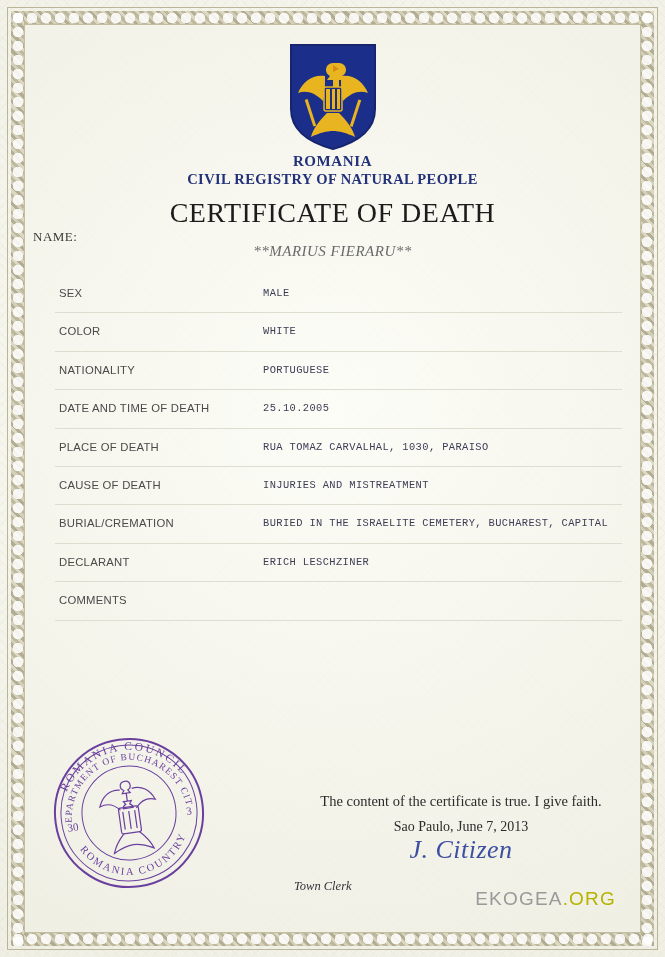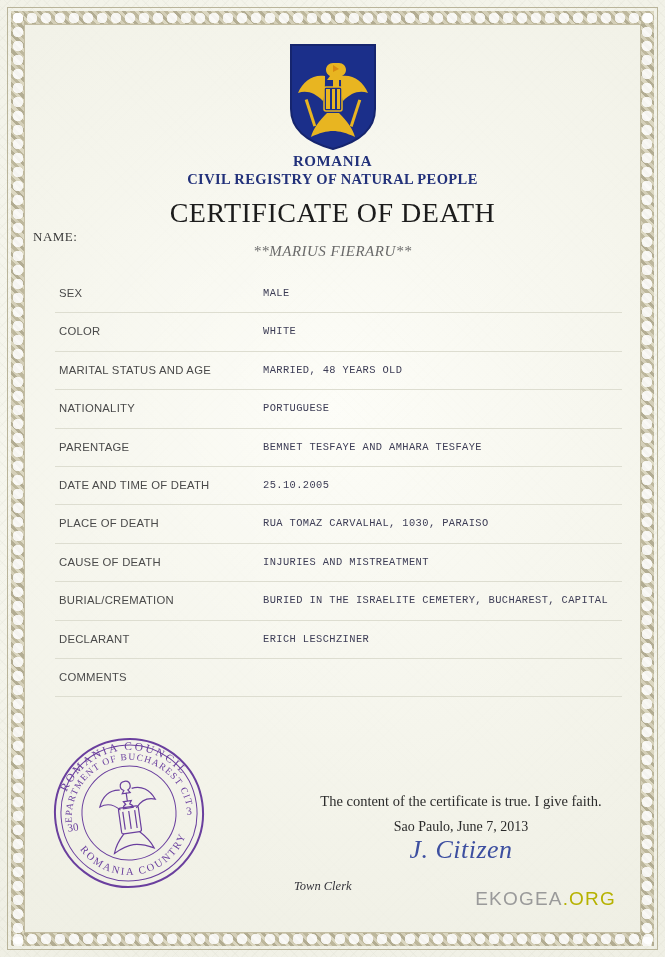--- a/index.html
+++ b/index.html
@@ -203,30 +203,22 @@
     <div class="fields">
       <div class="field-row">
         <span class="field-label">SEX</span>
         <span class="field-value">MALE</span>
       </div>
       <div class="field-row">
         <span class="field-label">COLOR</span>
         <span class="field-value">WHITE</span>
       </div>
       <div class="field-row">
-        <span class="field-label">MARITAL STATUS AND AGE</span>
-        <span class="field-value">MARRIED, 48 YEARS OLD</span>
-      </div>
-      <div class="field-row">
         <span class="field-label">NATIONALITY</span>
         <span class="field-value">PORTUGUESE</span>
-      </div>
-      <div class="field-row">
-        <span class="field-label">PARENTAGE</span>
-        <span class="field-value">BEMNET TESFAYE AND AMHARA TESFAYE</span>
       </div>
       <div class="field-row">
         <span class="field-label">DATE AND TIME OF DEATH</span>
         <span class="field-value">25.10.2005</span>
       </div>
       <div class="field-row">
         <span class="field-label">PLACE OF DEATH</span>
         <span class="field-value">RUA TOMAZ CARVALHAL, 1030, PARAISO</span>
       </div>
       <div class="field-row">

